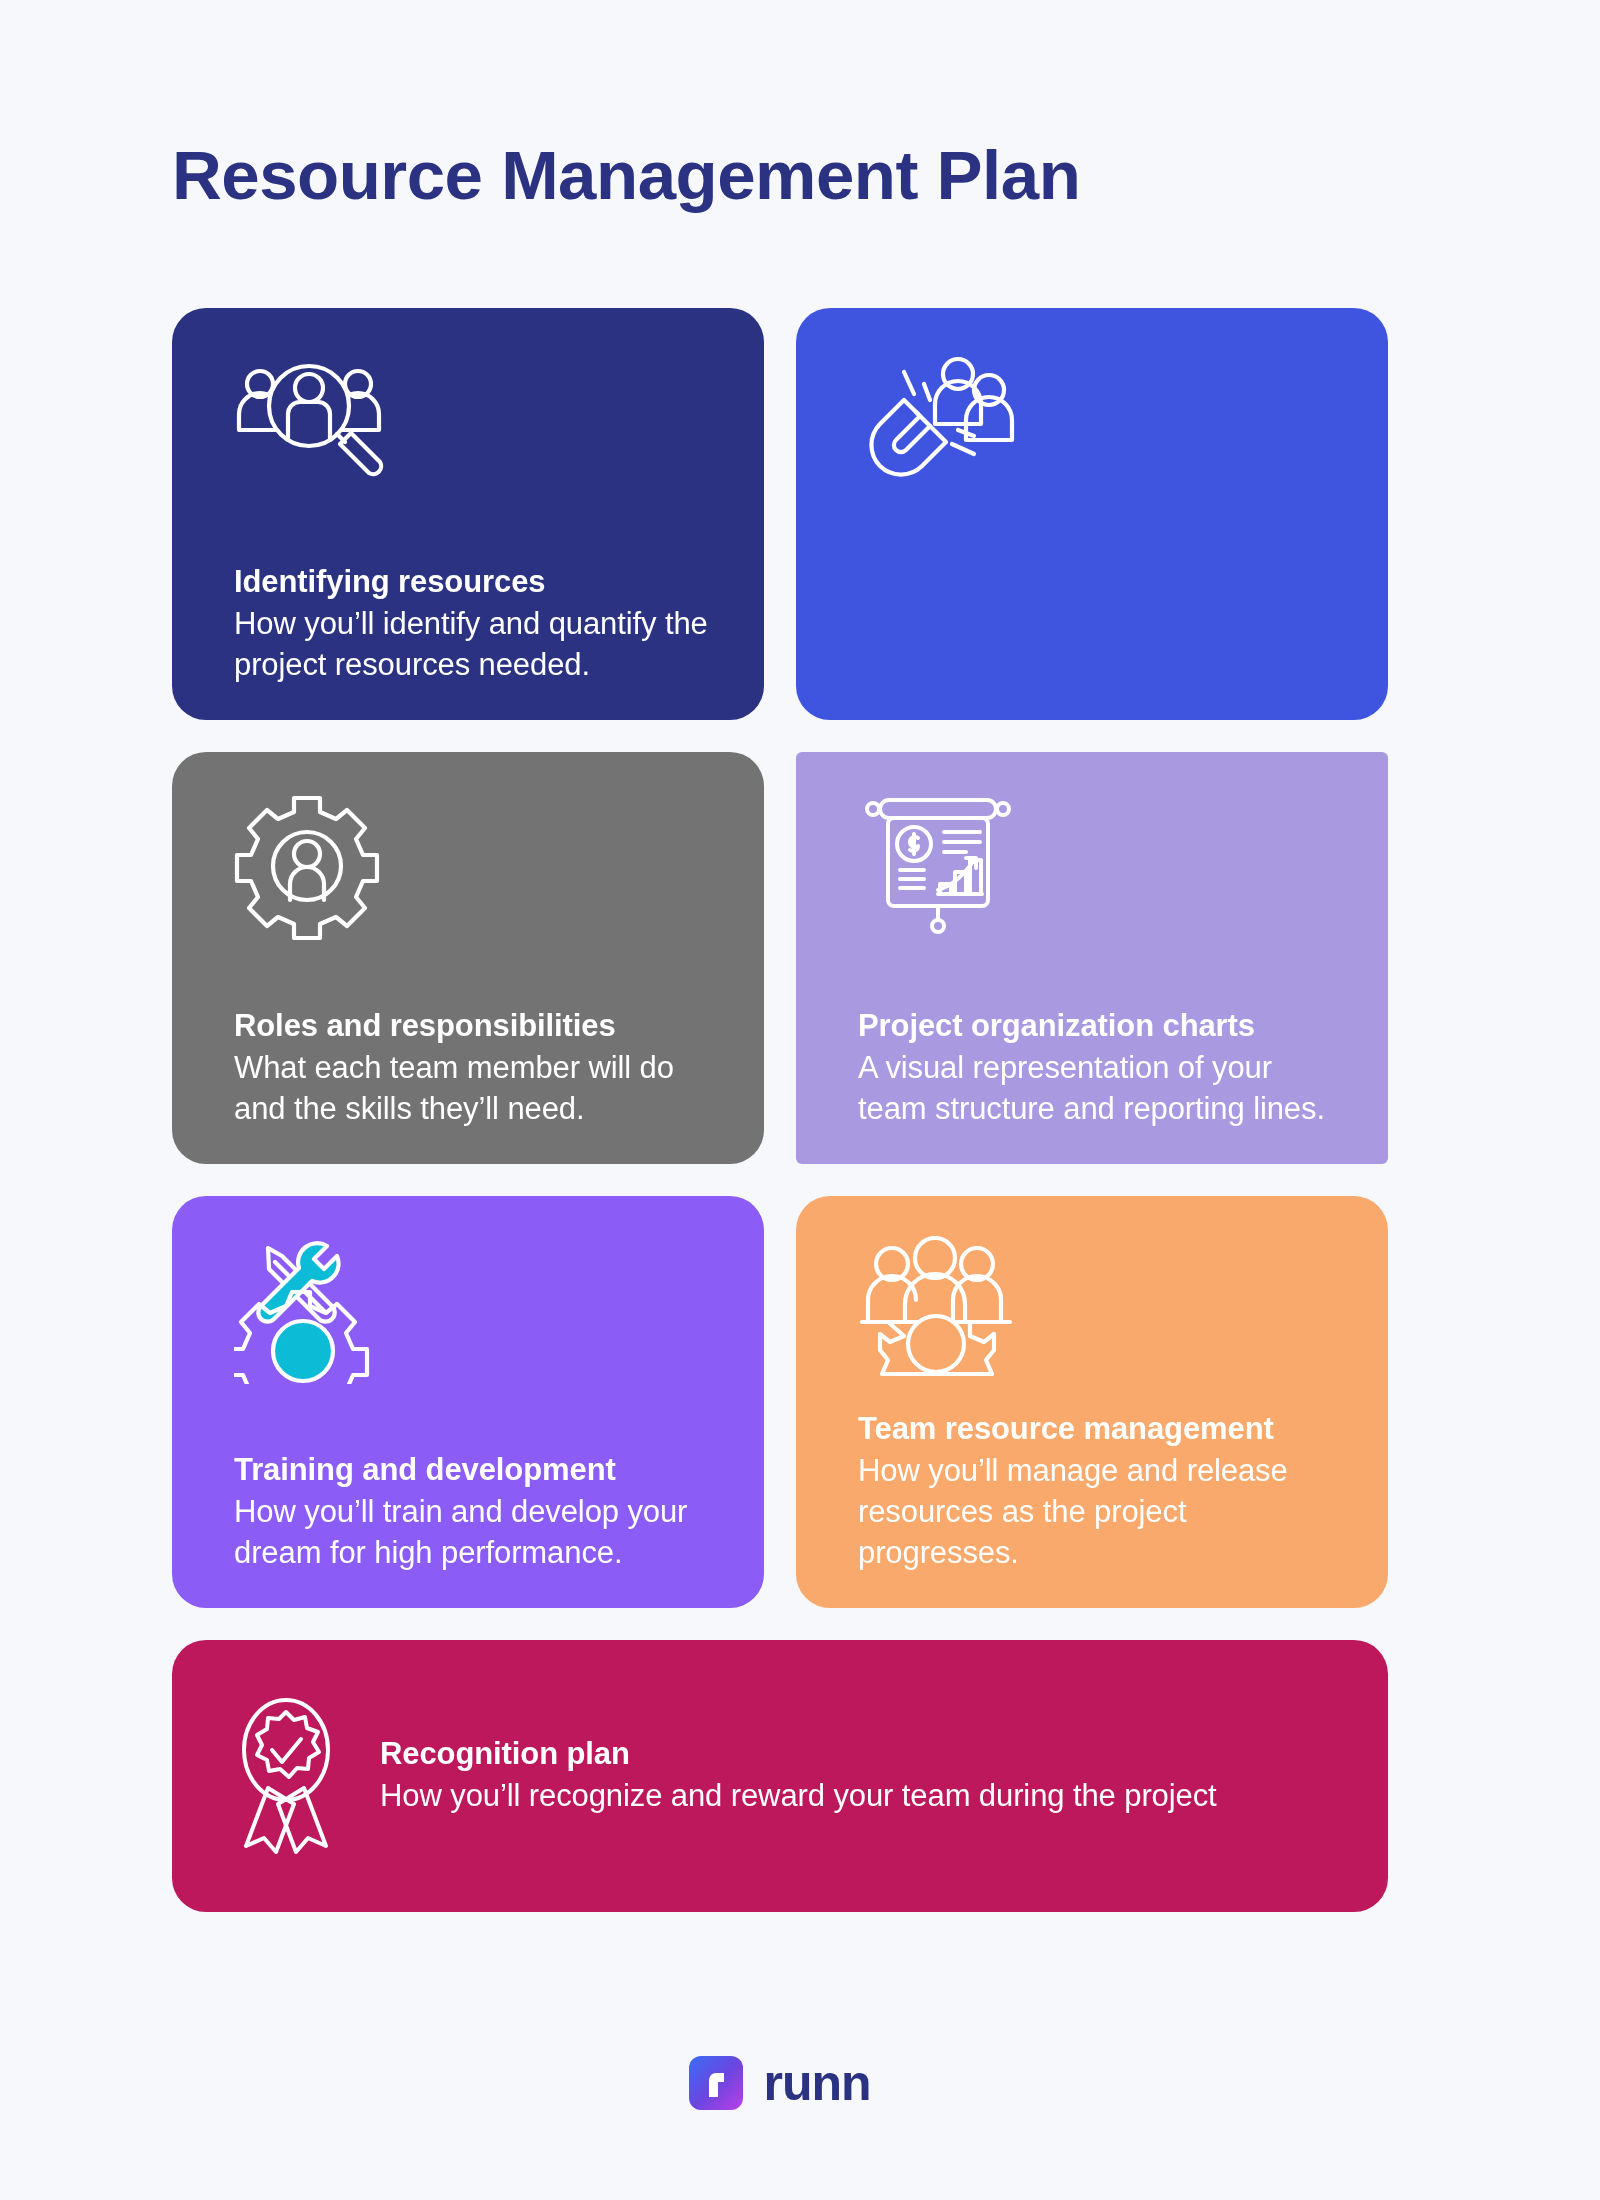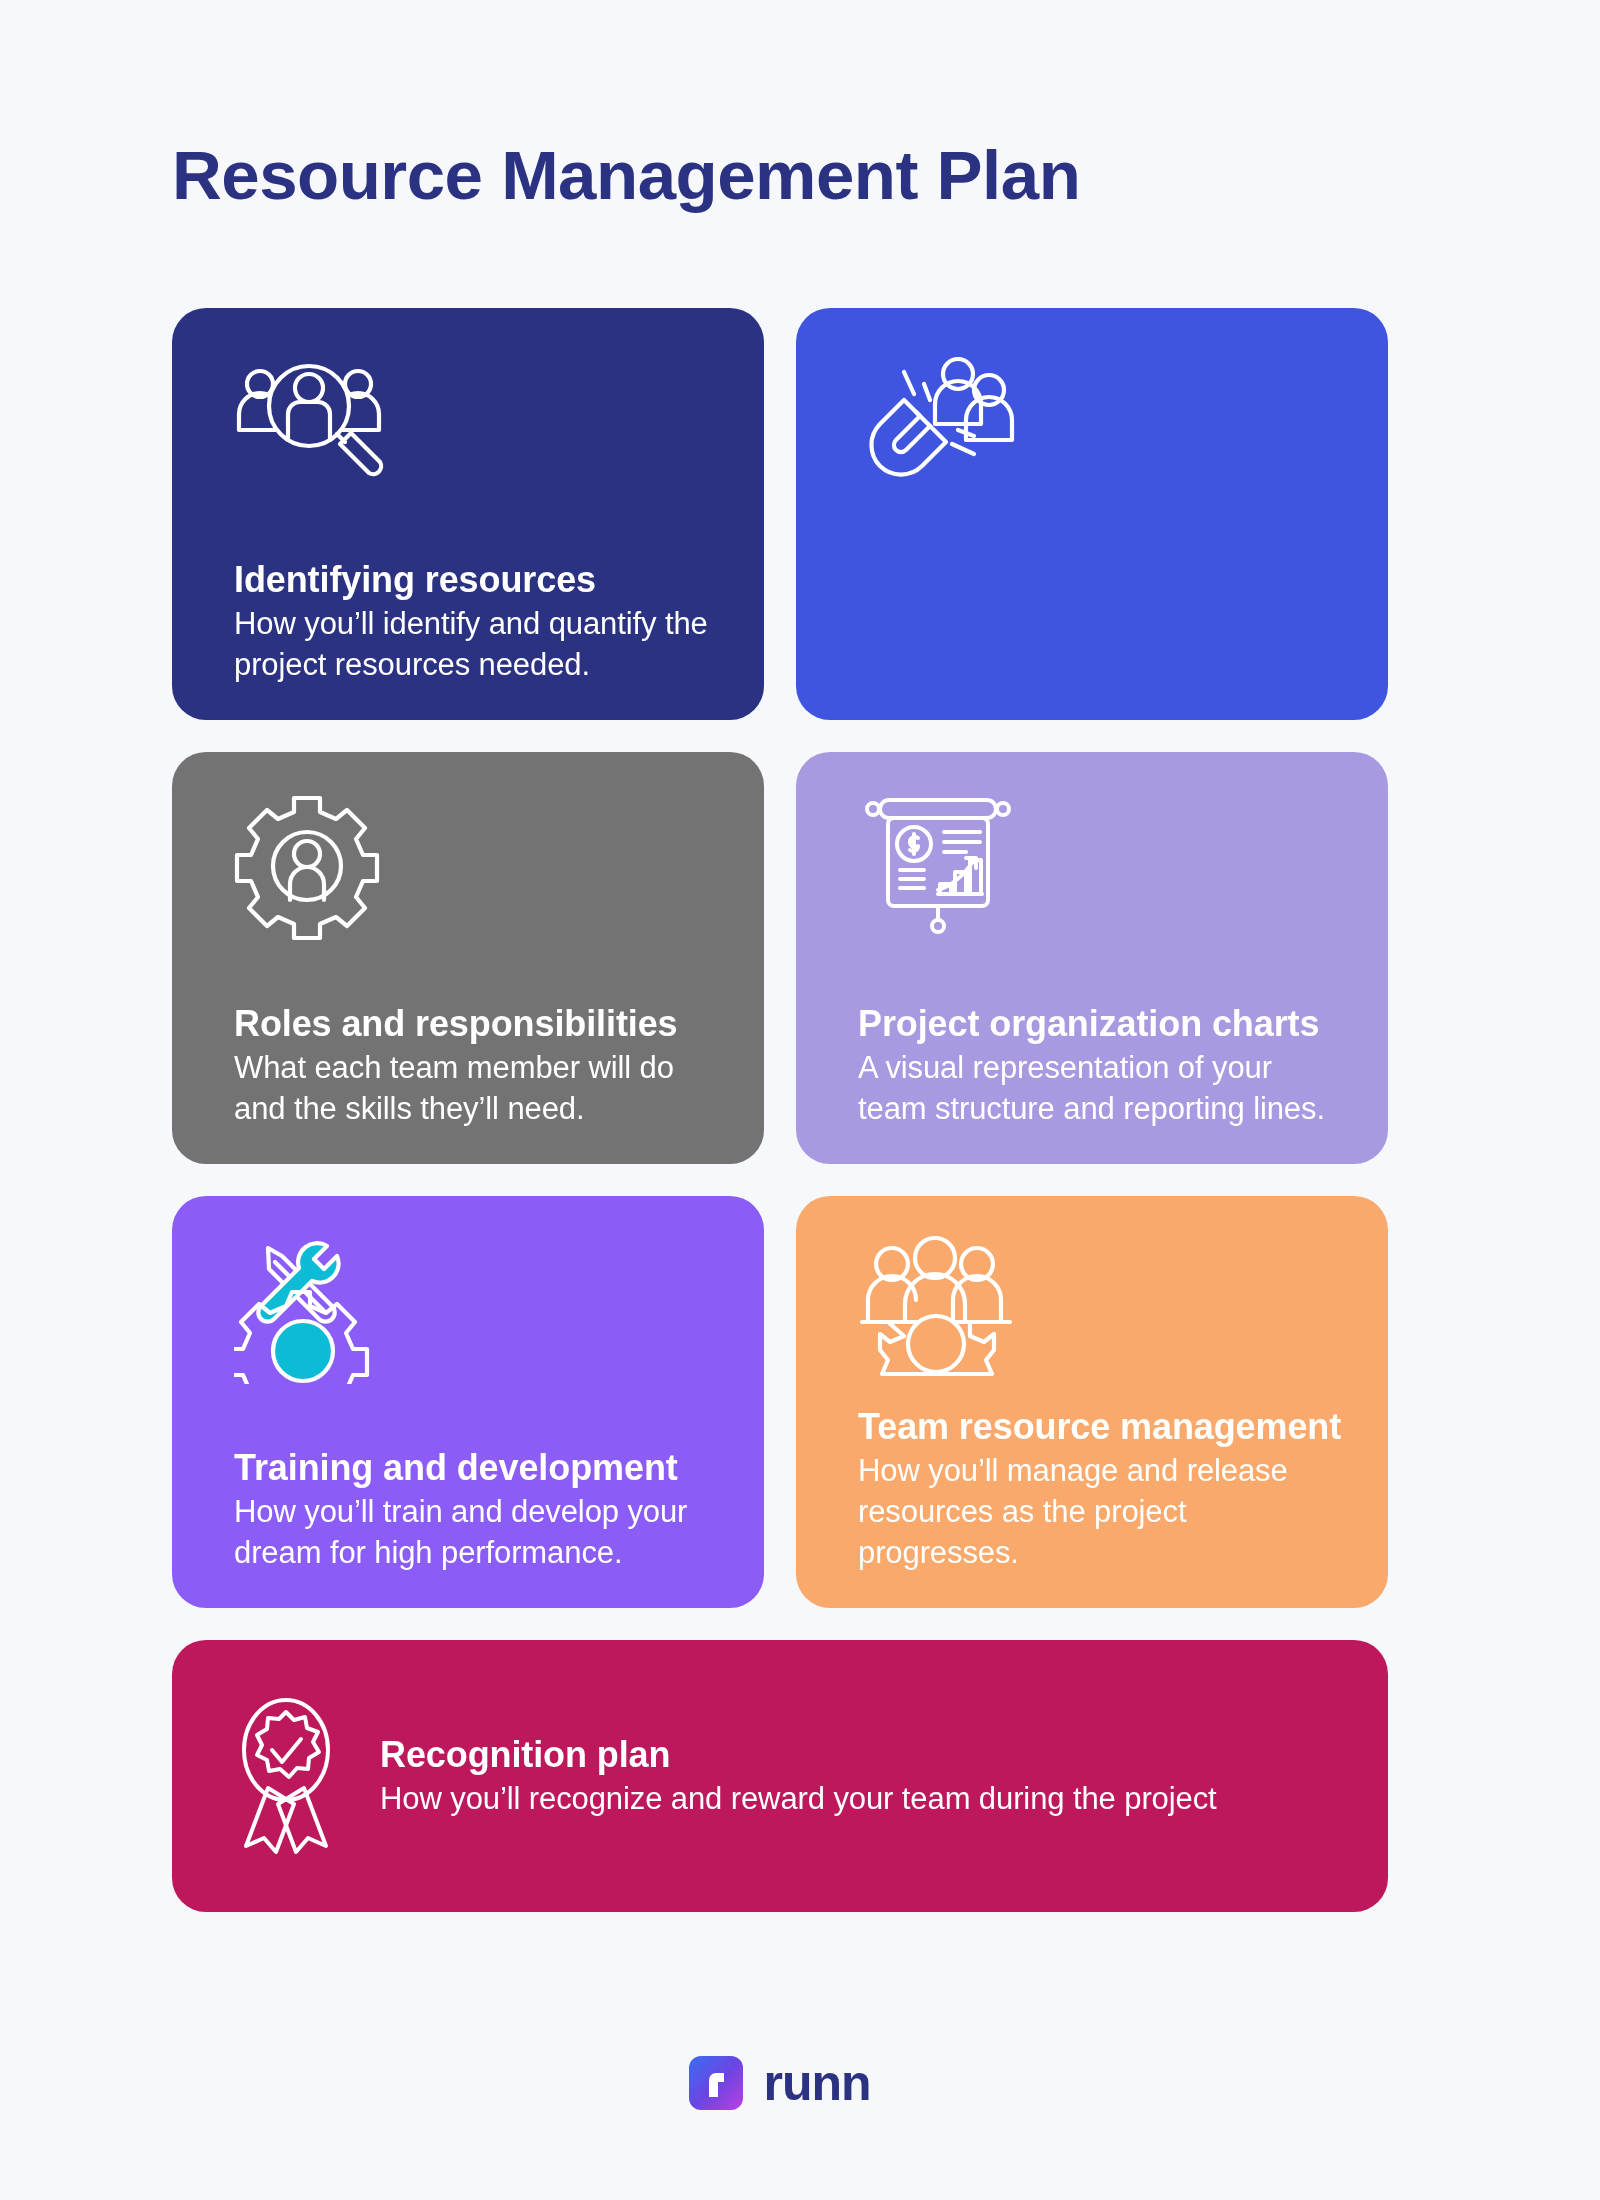--- a/index.html
+++ b/index.html
@@ -78,21 +78,21 @@
   .card-body {
     margin-top: auto;
   }
 
   .card-wide .card-body {
     margin-top: 0;
     flex: 1 1 auto;
   }
 
   .card-title {
-    font-size: 36px;
+    font-size: 31px;
     font-weight: bold;
     color: #ffffff;
     line-height: 1.25;
     margin-bottom: 2px;
     letter-spacing: -0.1px;
   }
 
   .card-desc {
     font-size: 31px;
     font-weight: normal;
@@ -188,21 +188,21 @@
           <circle cx="73" cy="62" r="13"></circle>
           <path d="M56 108 v-16 a17 17 0 0 1 17-17 a17 17 0 0 1 17 17 v16"></path>
         </svg>
       </div>
       <div class="card-body">
         <div class="card-title">Roles and responsibilities</div>
         <div class="card-desc">What each team member will do and the skills they’ll need.</div>
       </div>
     </div>
 
-    <div class="card" style="background:#a899e0;">
+    <div class="card" style="background:#a899e0;border-radius:6px;">
       <div class="card-icon">
         <svg width="160" height="148" viewBox="0 0 160 148" fill="none" stroke="#ffffff" stroke-width="4" stroke-linecap="round" stroke-linejoin="round">
           <rect x="22" y="8" width="116" height="18" rx="9"></rect>
           <circle cx="15" cy="17" r="6"></circle>
           <circle cx="145" cy="17" r="6"></circle>
           <rect x="30" y="26" width="100" height="88" rx="6"></rect>
           <path d="M80 114 v14"></path>
           <circle cx="80" cy="134" r="6"></circle>
           <circle cx="56" cy="52" r="17"></circle>
           <path d="M56 42 v20 M60 46 a5 5 0 0 0 -8 4 a5 5 0 0 0 8 4 a5 5 0 0 1 -8 4"></path>

